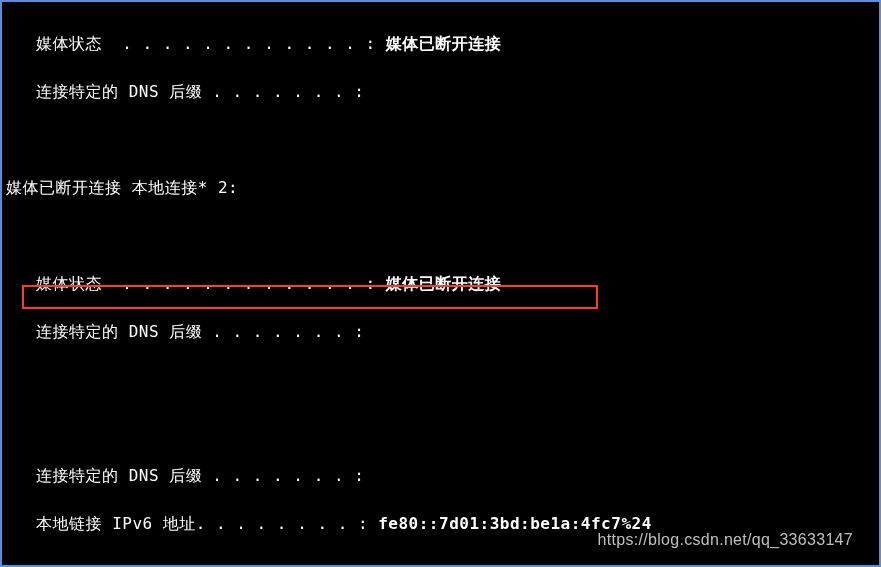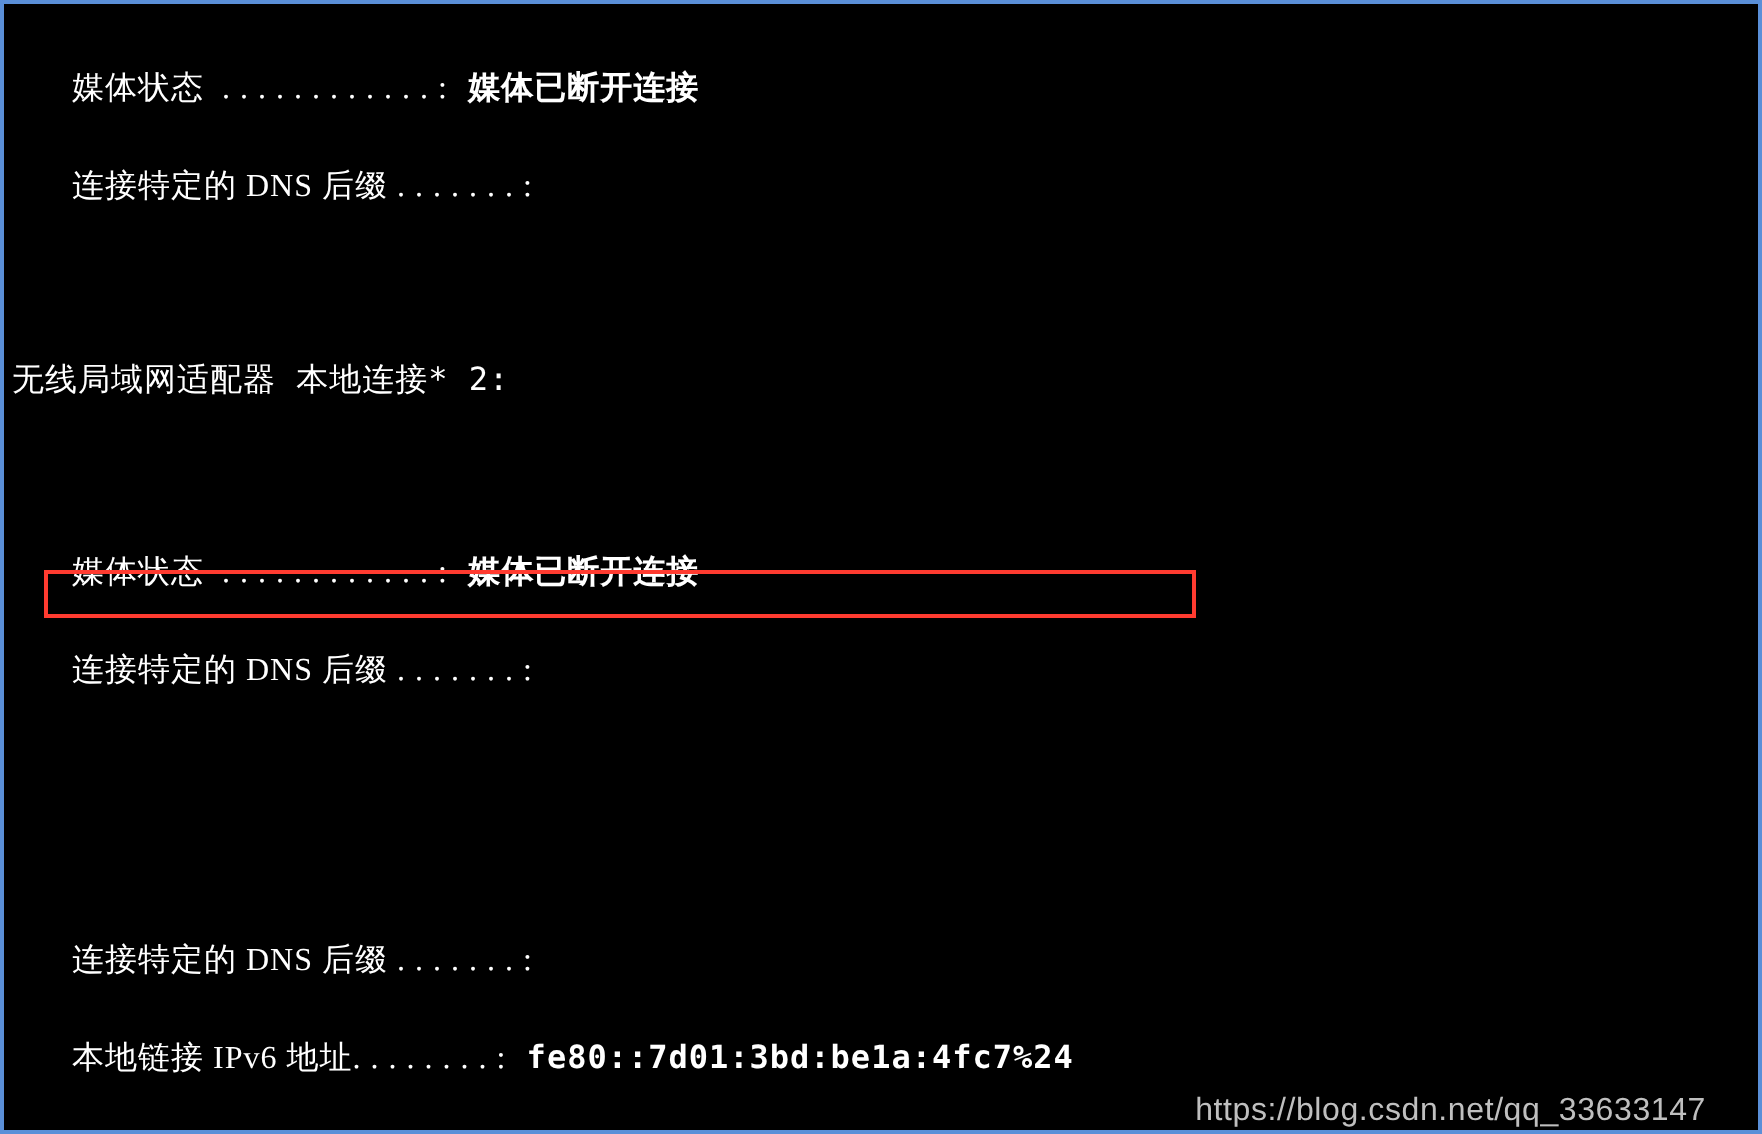--- a/index.html
+++ b/index.html
@@ -24,50 +24,49 @@
     }
     .row {
       display: block;
       position: relative;
     }
     .indent1 {
       padding-left: 30px;
     }
     .label {
       display: inline-block;
-      font-family: Liberation Serif, serif;
     }
     .val {
       display: inline-block;
       font-weight: bold;
     }
     .highlight-box {
       position: absolute;
       border: 2px solid #ff3b30;
       box-sizing: border-box;
       pointer-events: none;
     }
     .watermark {
       position: absolute;
       right: 26px;
-      bottom: 0;
+      bottom: 16px;
       color: #bfbfbf;
       font-family: Arial, sans-serif;
       font-size: 16px;
       letter-spacing: 0.3px;
     }
   </style>
 </head>
 <body>
 
 <div class="terminal">
 <span class="row indent1"><span class="label">媒体状态  . . . . . . . . . . . . :</span><span class="val"> 媒体已断开连接</span></span>
 <span class="row indent1"><span class="label">连接特定的 DNS 后缀 . . . . . . . :</span></span>
 <span class="row"> </span>
-<span class="row"><span>无线局域网适配器 本地连接* 2:</span></span>
+<span class="row"><span>媒体已断开连接 本地连接* 2:</span></span>
 <span class="row"> </span>
 <span class="row indent1"><span class="label">媒体状态  . . . . . . . . . . . . :</span><span class="val"> 媒体已断开连接</span></span>
 <span class="row indent1"><span class="label">连接特定的 DNS 后缀 . . . . . . . :</span></span>
 <span class="row"> </span>
 <span class="row"> </span>
 <span class="row indent1"><span class="label">连接特定的 DNS 后缀 . . . . . . . :</span></span>
 <span class="row indent1"><span class="label">本地链接 IPv6 地址. . . . . . . . :</span><span class="val"> fe80::7d01:3bd:be1a:4fc7%24</span></span>
 
 
 

